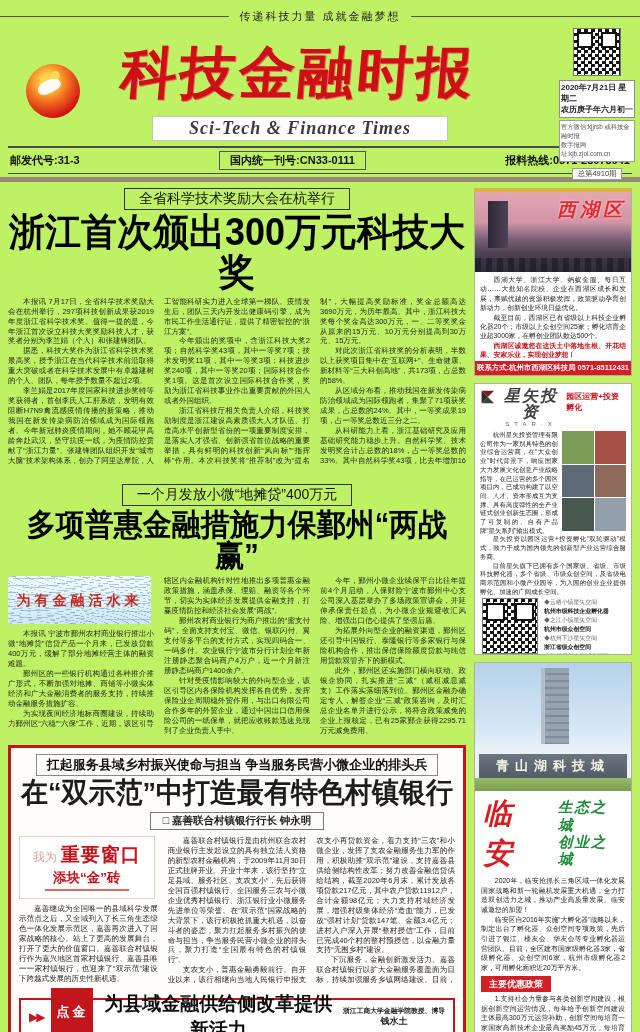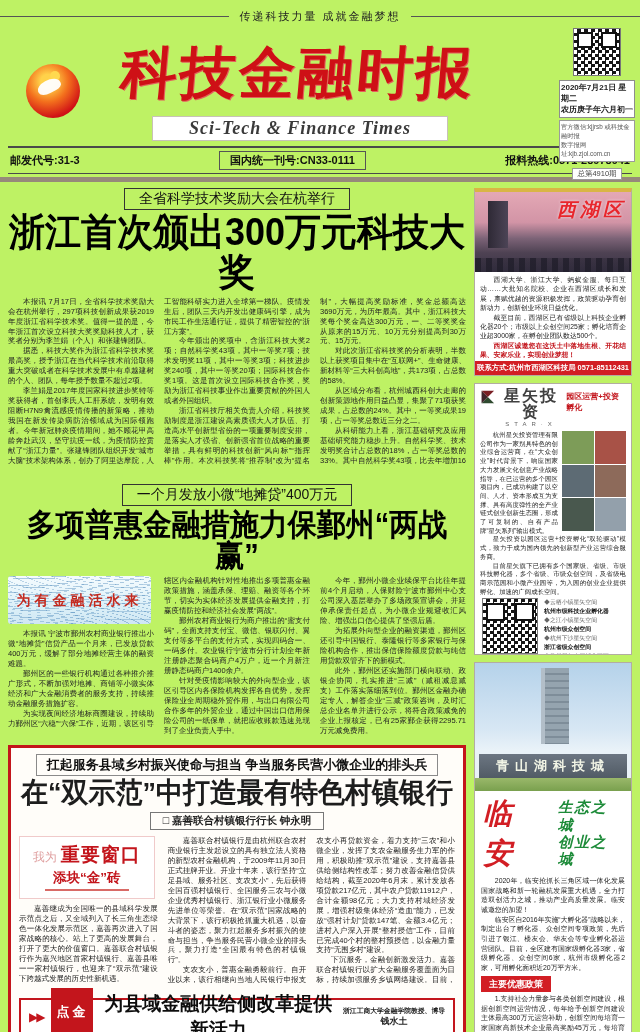--- a/index.html
+++ b/index.html
@@ -108,21 +108,21 @@
     text-shadow:0 0 3px rgba(255,255,255,.7); z-index:2; }
   .ad-body { padding:3px 5px 2px; font-size:6.8px; line-height:1.38; text-align:justify; color:#222; }
   .ad-body p { text-indent:2em; }
   .xh-invite { color:#c3151c; font-weight:bold; }
   .xh-contact { background:#d21e24; color:#fff; font-weight:bold; font-size:7.4px; text-align:center;
     padding:2px 1px; }
   
   .ad-starx { height:272px; }
   .sx-head { display:flex; align-items:flex-start; gap:4px; padding:4px 5px 2px; }
   .sx-nm-wrap { text-align:center; }
-  .sx-name { font-size:16px; font-weight:900; color:#3f3f3f; letter-spacing:2px; line-height:1; }
+  .sx-name { font-size:16px; font-weight:900; color:#3f3f3f; letter-spacing:2px; line-height:1;font-style:italic; }
   .sx-latin { font-size:6px; letter-spacing:5px; color:#666; margin-top:1px; }
   .sx-tag { margin-left:auto; color:#c3151c; font-weight:bold; font-size:8px; padding-top:3px; }
   .sx-body { padding:2px 5px 0; font-size:6.4px; line-height:1.36; text-align:justify; color:#222; }
   .sx-body p { text-indent:2em; }
   .sx-collage { float:right; width:64px; height:100px; margin:0 0 2px 4px; display:grid;
     grid-template-columns:1fr 1fr; grid-auto-rows:1fr; gap:1px; }
   .sx-collage div:nth-child(1){background:#7d9c58;} .sx-collage div:nth-child(2){background:#a85247;}
   .sx-collage div:nth-child(3){background:#5d6b74;} .sx-collage div:nth-child(4){background:#8d6a5a;}
   .sx-collage div:nth-child(5){background:#49584e;} .sx-collage div:nth-child(6){background:#93a0ab;}
   .sx-foot { display:flex; gap:4px; padding:2px 5px 0; }
@@ -196,21 +196,21 @@
       <div class="art">
         <span class="kicker">全省科学技术奖励大会在杭举行</span>
         <div class="headline-xl">浙江首次颁出300万元科技大奖</div>
         <div class="cols h178">
           <p>本报讯 7月17日，全省科学技术奖励大会在杭州举行，297项科技创新成果获2019年度浙江省科学技术奖。值得一提的是，今年浙江首次设立科技大奖奖励科技人才，获奖者分别为李兰娟（个人）和张建锋团队。</p>
           <p>据悉，科技大奖作为浙江省科学技术奖最高奖，授予浙江在当代科学技术前沿取得重大突破或者在科学技术发展中有卓越建树的个人、团队，每年授予数量不超过2项。</p>
           <p>李兰娟是2017年度国家科技进步奖特等奖获得者，首创李氏人工肝系统，发明有效阻断H7N9禽流感疫情传播的新策略，推动我国在新发传染病防治领域成为国际领跑者。今年新冠肺炎疫情期间，她不顾花甲高龄奔赴武汉，坚守抗疫一线，为疫情防控贡献了“浙江力量”。张建锋团队组织开发“城市大脑”技术架构体系，创办了阿里达摩院，人工智能科研实力进入全球第一梯队。疫情发生后，团队三天内开发出健康码引擎，成为市民工作生活通行证，提供了精密智控的“浙江方案”。</p>
           <p>今年颁出的奖项中，含浙江科技大奖2项；自然科学奖43项，其中一等奖7项；技术发明奖11项，其中一等奖3项；科技进步奖240项，其中一等奖20项；国际科技合作奖1项。这是首次设立国际科技合作奖，奖励为浙江省科技事业作出重要贡献的外国人或者外国组织。</p>
           <p>浙江省科技厅相关负责人介绍，科技奖励制度是浙江建设高素质强大人才队伍、打造高水平创新型省份的一项重要制度安排，是落实人才强省、创新强省首位战略的重要举措，具有鲜明的科技创新“风向标”“指挥棒”作用。本次科技奖将“推荐制”改为“提名制”，大幅提高奖励标准，奖金总额高达3690万元，为历年最高。其中，浙江科技大奖每个奖金高达300万元，一、二等奖奖金从原来的15万元、10万元分别提高到30万元、15万元。</p>
           <p>对此次浙江省科技奖的分析表明，半数以上获奖项目集中在“互联网+”、生命健康、新材料等“三大科创高地”，共173项，占总数的58%。</p>
-          <p>从区域分布看，杭州城西科创大走廊的创新策源地作用日益凸显，集聚了71项获奖成果，占总数的24%。其中，一等奖成果19项，占一等奖总数近三分之二。</p>
+          <p>从区域分布看，推动我国在新发传染病防治领域成为国际领跑者，集聚了71项获奖成果，占总数的24%。其中，一等奖成果19项，占一等奖总数近三分之二。</p>
           <p>从科研能力上看，浙江基础研究及应用基础研究能力稳步上升。自然科学奖、技术发明奖合计占总数的18%，占一等奖总数的33%。其中自然科学奖43项，比去年增加16项，表明浙江省在基础研究及应用基础研究方面有长足进步，原始创新能力进一步增强。</p>
 
         </div>
       </div>
 
       <div class="art">
         <span class="kicker">一个月发放小微“地摊贷”400万元</span>
         <div class="headline-lg">多项普惠金融措施力保鄞州“两战赢”</div>
         <div class="cols h160">
           <div class="water">

